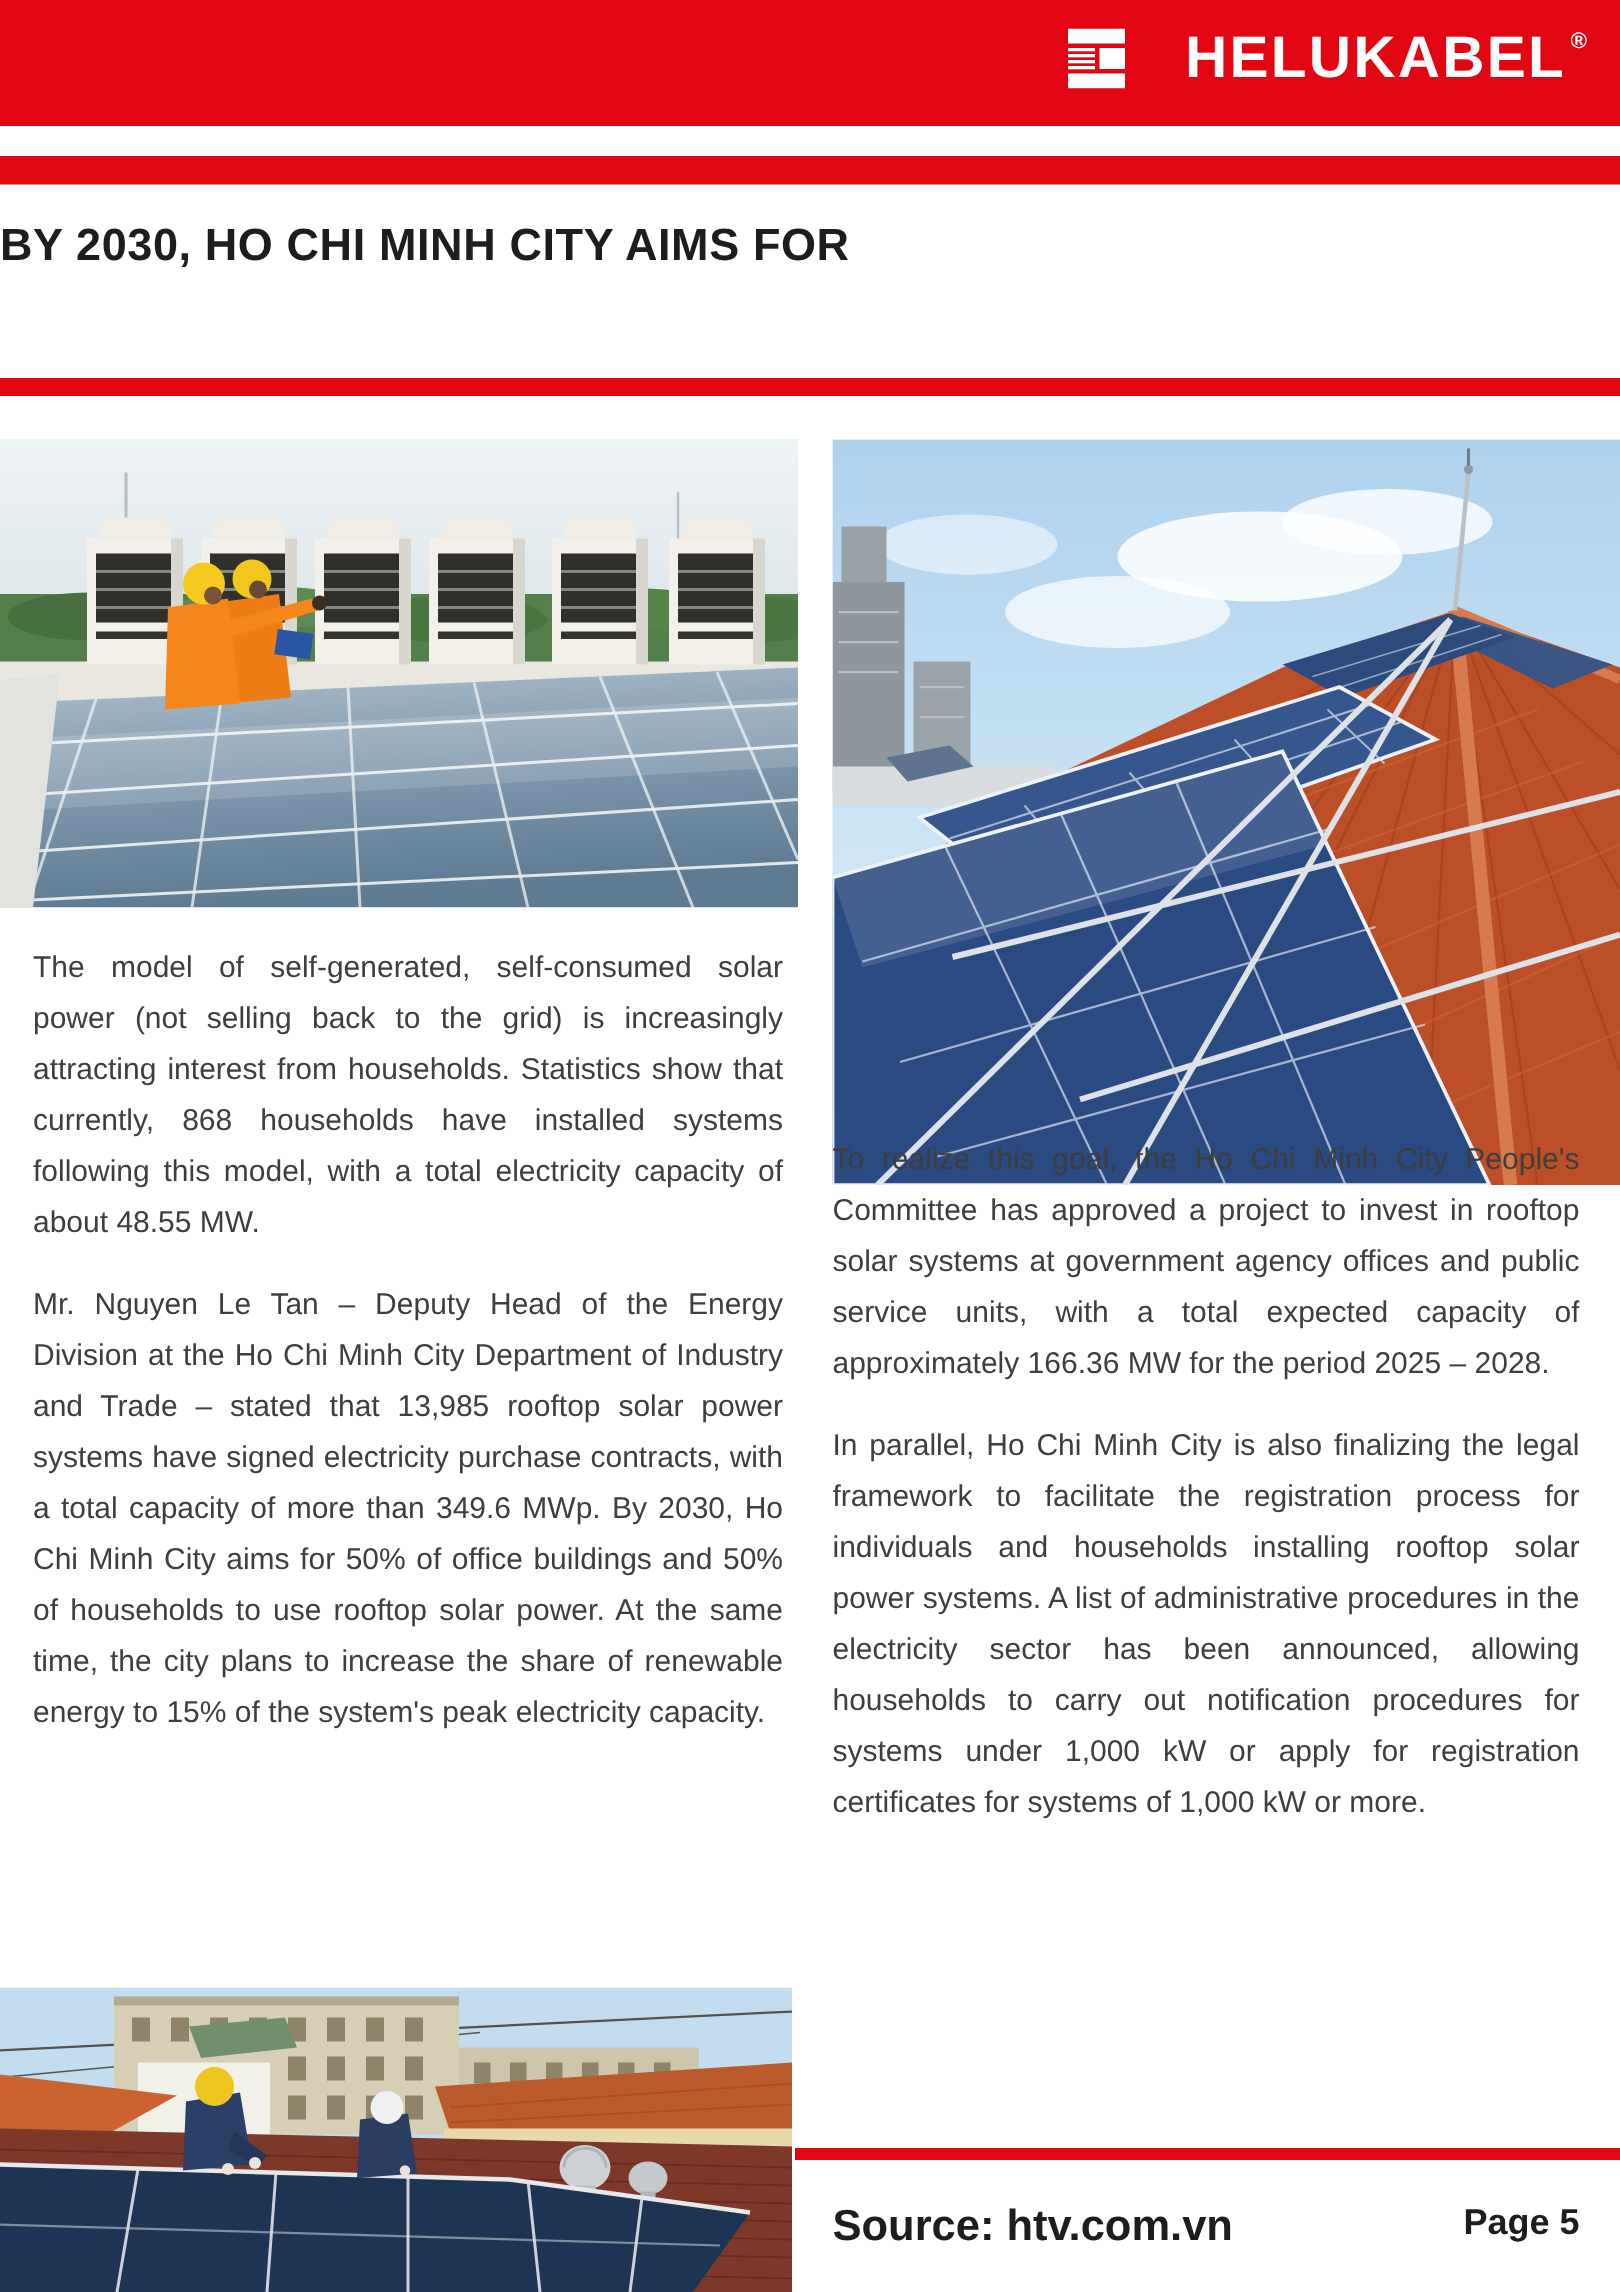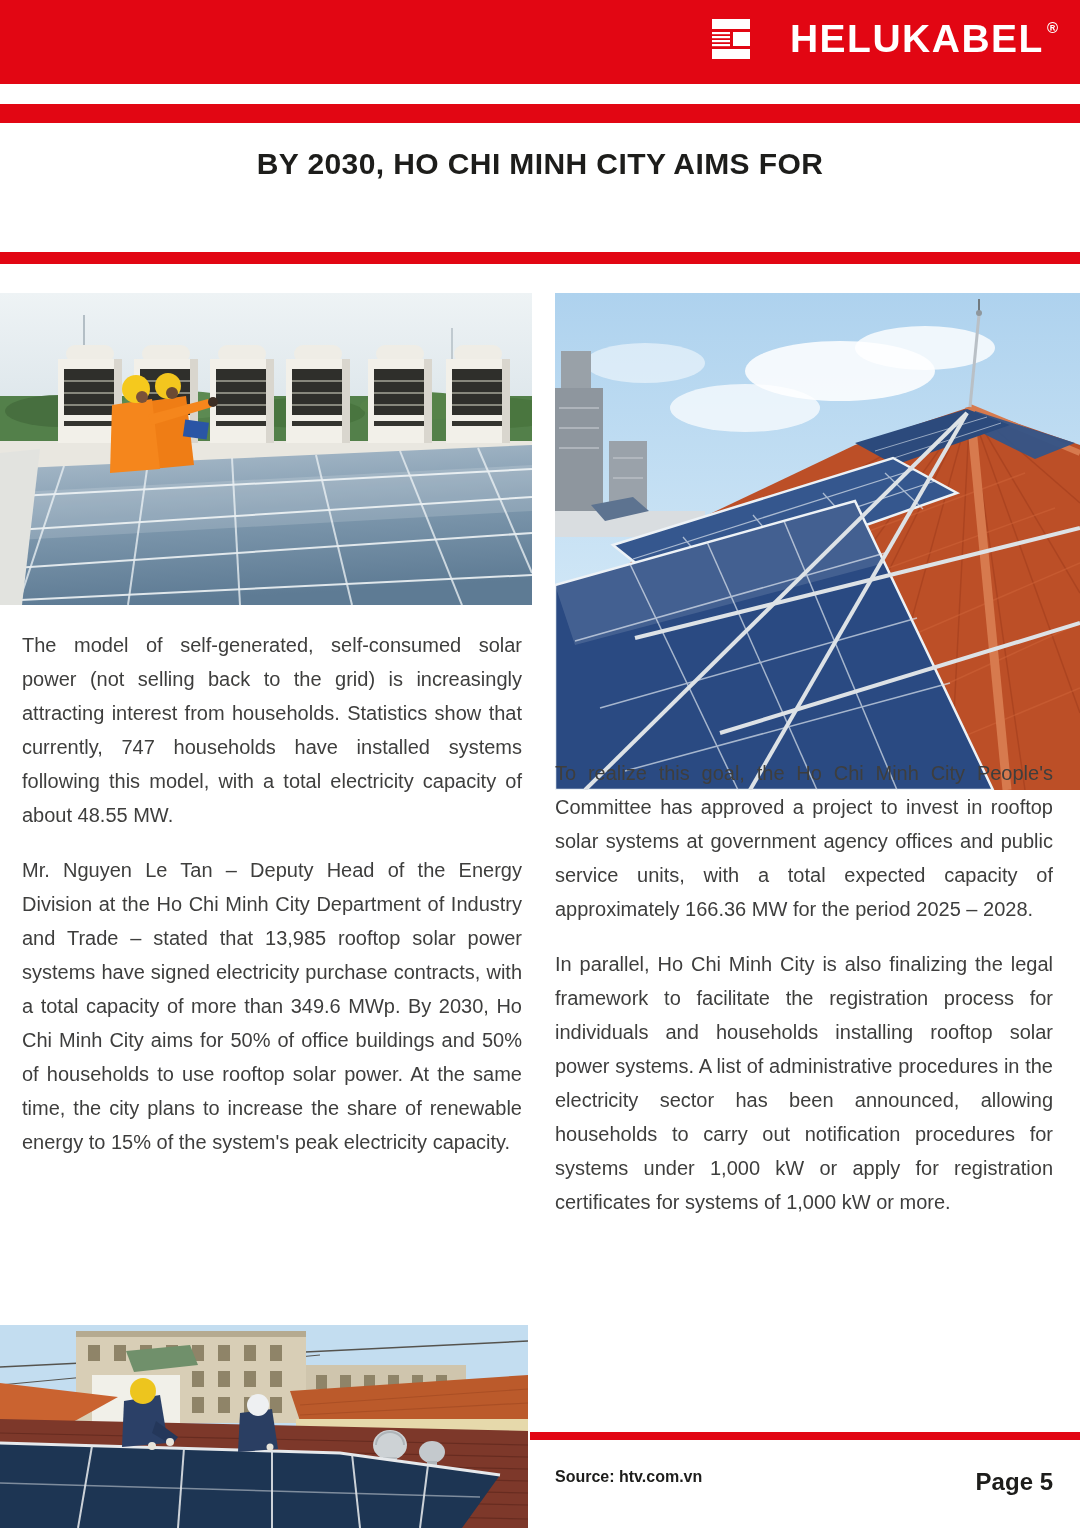--- a/index.html
+++ b/index.html
@@ -7,34 +7,34 @@
         font-family:"Liberation Sans",sans-serif;overflow:hidden;}
   .redbar{position:absolute;left:0;width:100%;background:#e20613;}
   .headerbar{top:0;height:84px;}
   .stripe-a{top:104px;height:19px;}
   .stripe-b{top:252px;height:12px;}
   .logo{position:absolute;top:19px;right:22px;display:flex;align-items:flex-start;}
   .logo-icon{width:38px;height:40px;margin-right:40px;}
   .logo-icon svg{display:block;width:100%;height:100%;}
   .logo-word{font-weight:bold;font-size:39px;color:#fff;letter-spacing:1.5px;line-height:1;}
   .logo-reg{color:#fff;font-size:15px;font-weight:bold;margin-left:3px;align-self:flex-start;margin-top:1px;line-height:1;}
-  .title{position:absolute;top:141px;left:0;width:100%;margin:0;text-align:center;
+  .title{position:absolute;top:141px;left:0;width:100%;margin:0;
          font-size:30px;line-height:46px;font-weight:bold;color:#1d1d1b;letter-spacing:.4px;}
   .photo{position:absolute;margin:0;overflow:hidden;background:#dfe6ea;}
   .photo svg{display:block;width:100%;height:100%;}
   .photo-tl{left:0;top:293px;width:532px;height:312px;}
   .photo-tr{left:555px;top:293px;width:525px;height:497px;}
   .photo-bl{left:0;top:1325px;width:528px;height:203px;}
   .col{position:absolute;color:#3e3e3d;font-size:20px;line-height:34px;}
   .col p{margin:0 0 21px;text-align:justify;}
   .col p:last-child{margin-bottom:0;}
   .col-left{left:22px;top:628px;width:500px;}
   .col-right{left:555px;top:756px;width:498px;height:627px;overflow:hidden;}
   .footer-line{position:absolute;left:530px;top:1432px;width:550px;height:8px;background:#e20613;}
-  .footer-source{position:absolute;left:555px;top:1468px;font-size:16px;font-weight:bold;color:#1d1d1b;}
+  .footer-source{position:absolute;left:555px;top:1468px;font-size:29px;font-weight:bold;color:#1d1d1b;}
   .footer-page{position:absolute;right:27px;top:1468px;font-size:24px;font-weight:bold;color:#1d1d1b;}
 </style>
 </head>
 <body>
 
 <div class="page">
 
   <div class="redbar headerbar">
     <div class="logo">
       <span class="logo-icon">
@@ -263,21 +263,21 @@
         <line x1="165" y1="440" x2="525" y2="330"></line>
       </g>
 
       <line x1="415" y1="114" x2="424" y2="22" stroke="#b9c0c6" stroke-width="3"></line>
       <line x1="424" y1="22" x2="424" y2="6" stroke="#707a80" stroke-width="2"></line>
       <circle cx="424" cy="20" r="3" fill="#8f979d"></circle>
     </svg>
   </figure>
 
   <section class="col col-left">
-    <p>The model of self-generated, self-consumed solar power (not selling back to the grid) is increasingly attracting interest from households. Statistics show that currently, 747 households have installed systems following this model, with a total electricity capacity of about 48.55 MW.</p>
+    <p>The model of self-generated, self-consumed solar power (not selling back to the grid) is increasingly attracting interest from households. Statistics show that currently, 868 households have installed systems following this model, with a total electricity capacity of about 48.55 MW.</p>
     <p>Mr. Nguyen Le Tan – Deputy Head of the Energy Division at the Ho Chi Minh City Department of Industry and Trade – stated that 13,985 rooftop solar power systems have signed electricity purchase contracts, with a total capacity of more than 349.6 MWp. By 2030, Ho Chi Minh City aims for 50% of office buildings and 50% of households to use rooftop solar power. At the same time, the city plans to increase the share of renewable energy to 15% of the system's peak electricity capacity.</p>
   </section>
 
   <section class="col col-right">
     <p>To realize this goal, the Ho Chi Minh City People's Committee has approved a project to invest in rooftop solar systems at government agency offices and public service units, with a total expected capacity of approximately 166.36 MW for the period 2025 – 2028.</p>
     <p>In parallel, Ho Chi Minh City is also finalizing the legal framework to facilitate the registration process for individuals and households installing rooftop solar power systems. A list of administrative procedures in the electricity sector has been announced, allowing households to carry out notification procedures for systems under 1,000 kW or apply for registration certificates for systems of 1,000 kW or more.</p>
   </section>
 
   <figure class="photo photo-bl" aria-label="Workers installing solar panels on a roof with apartment buildings behind">
     <svg viewBox="0 0 528 203" preserveAspectRatio="none">

